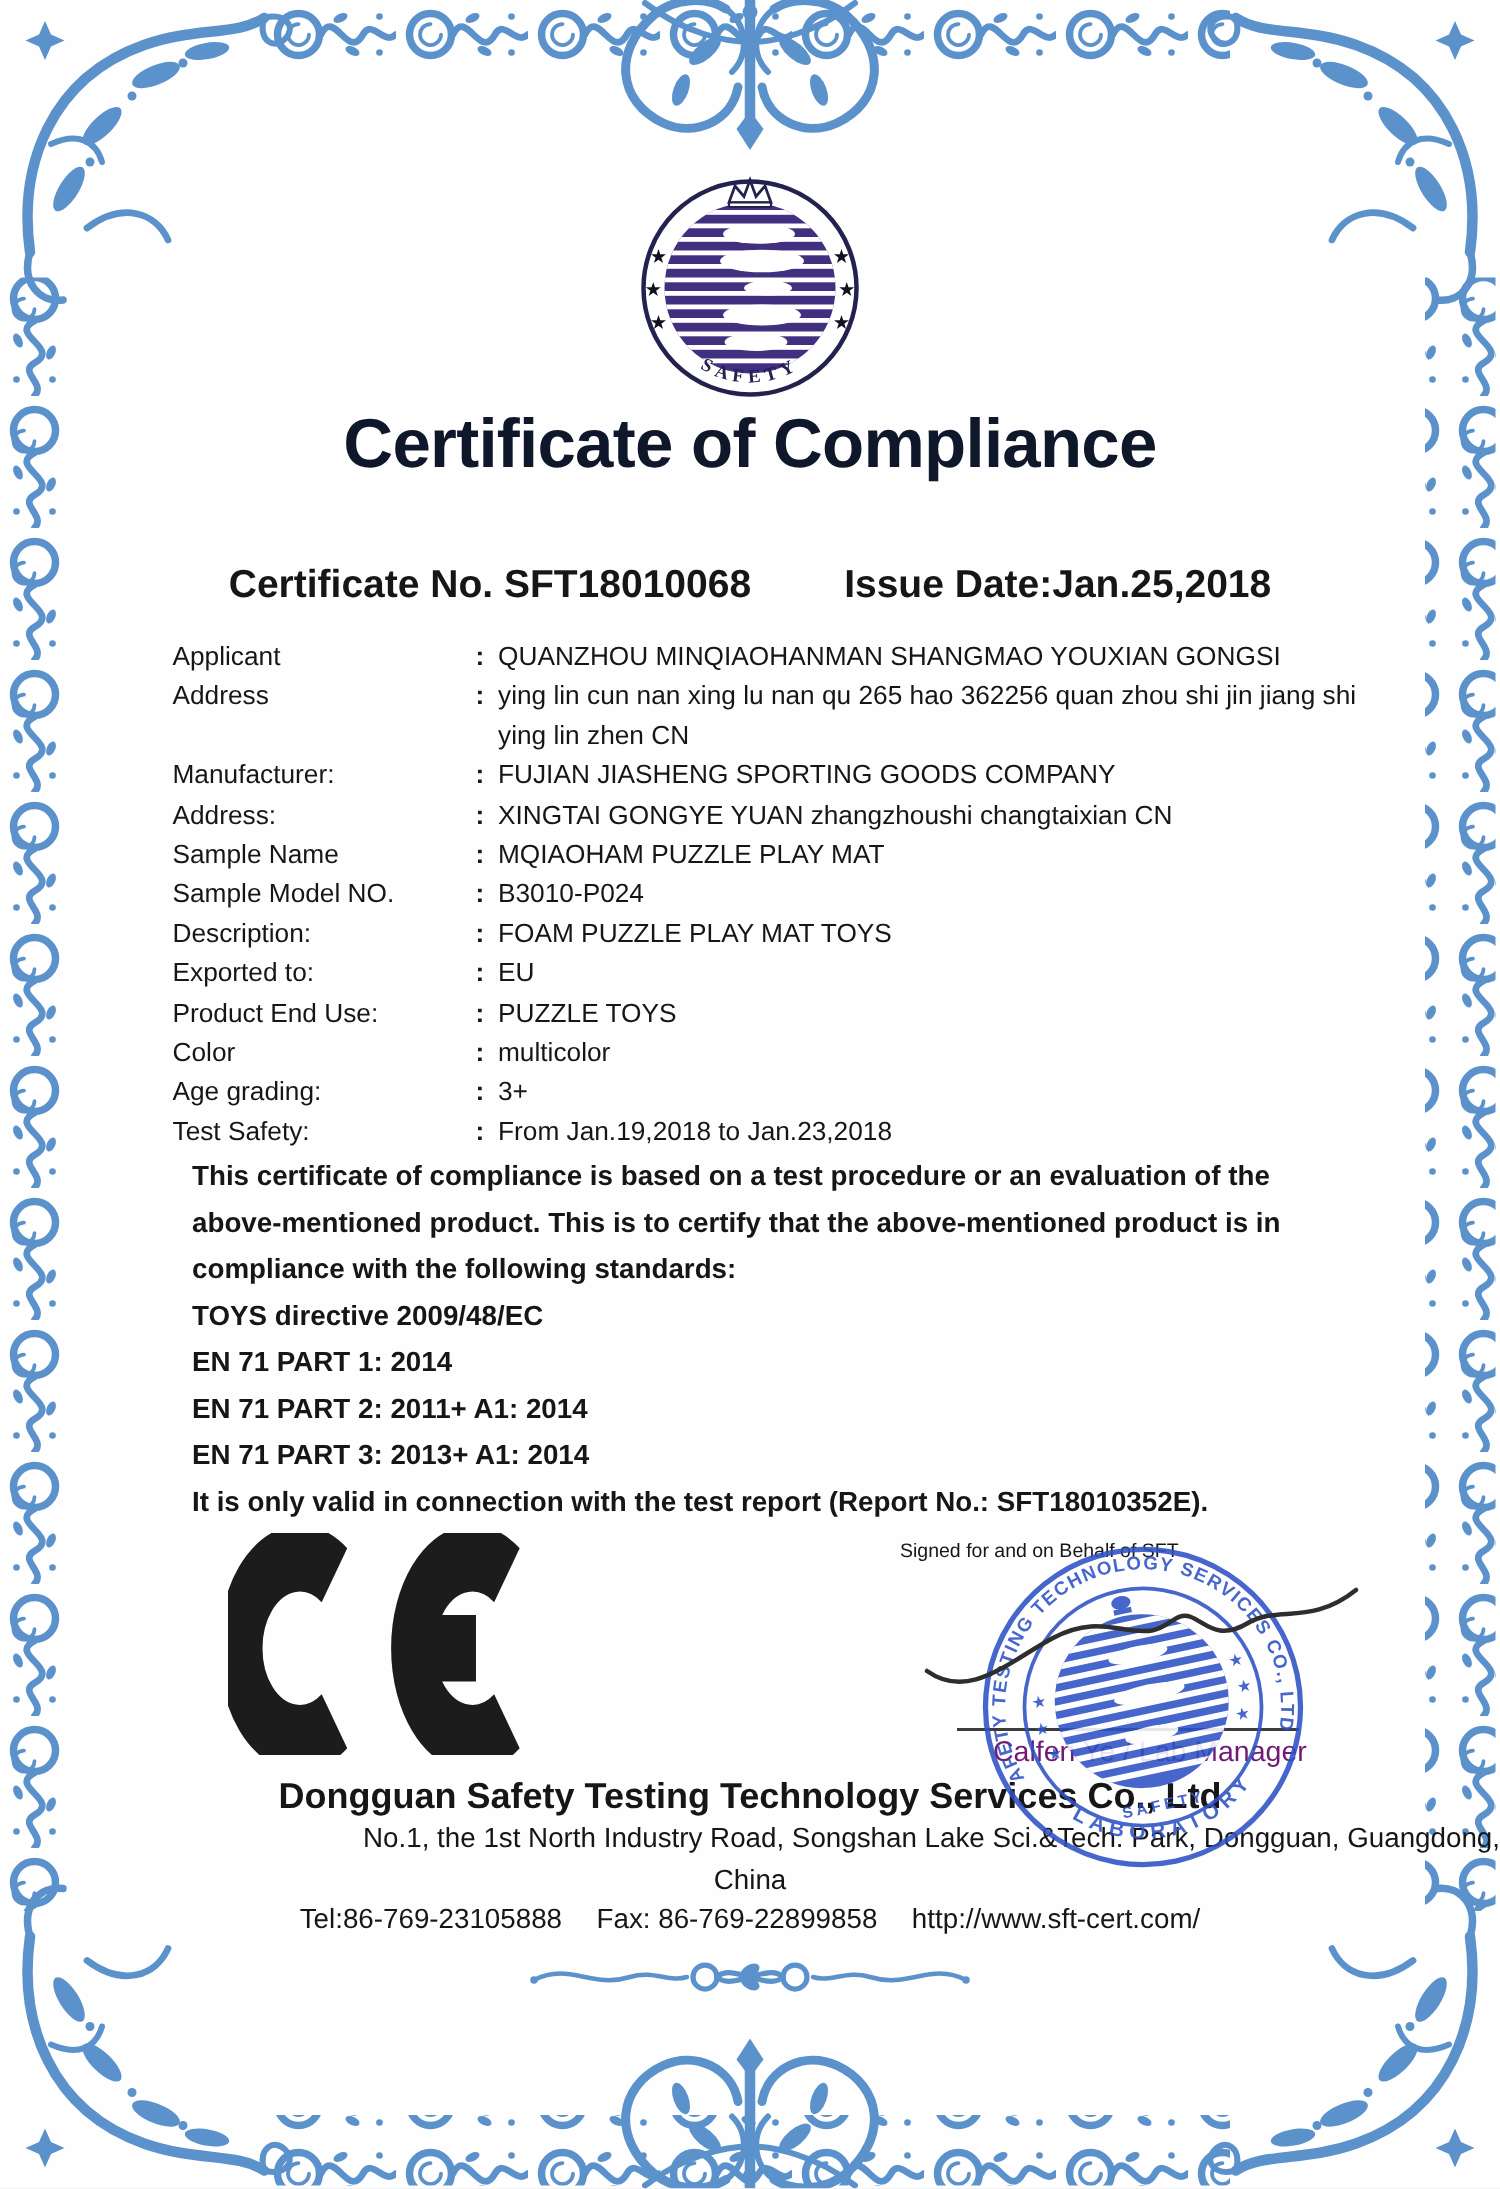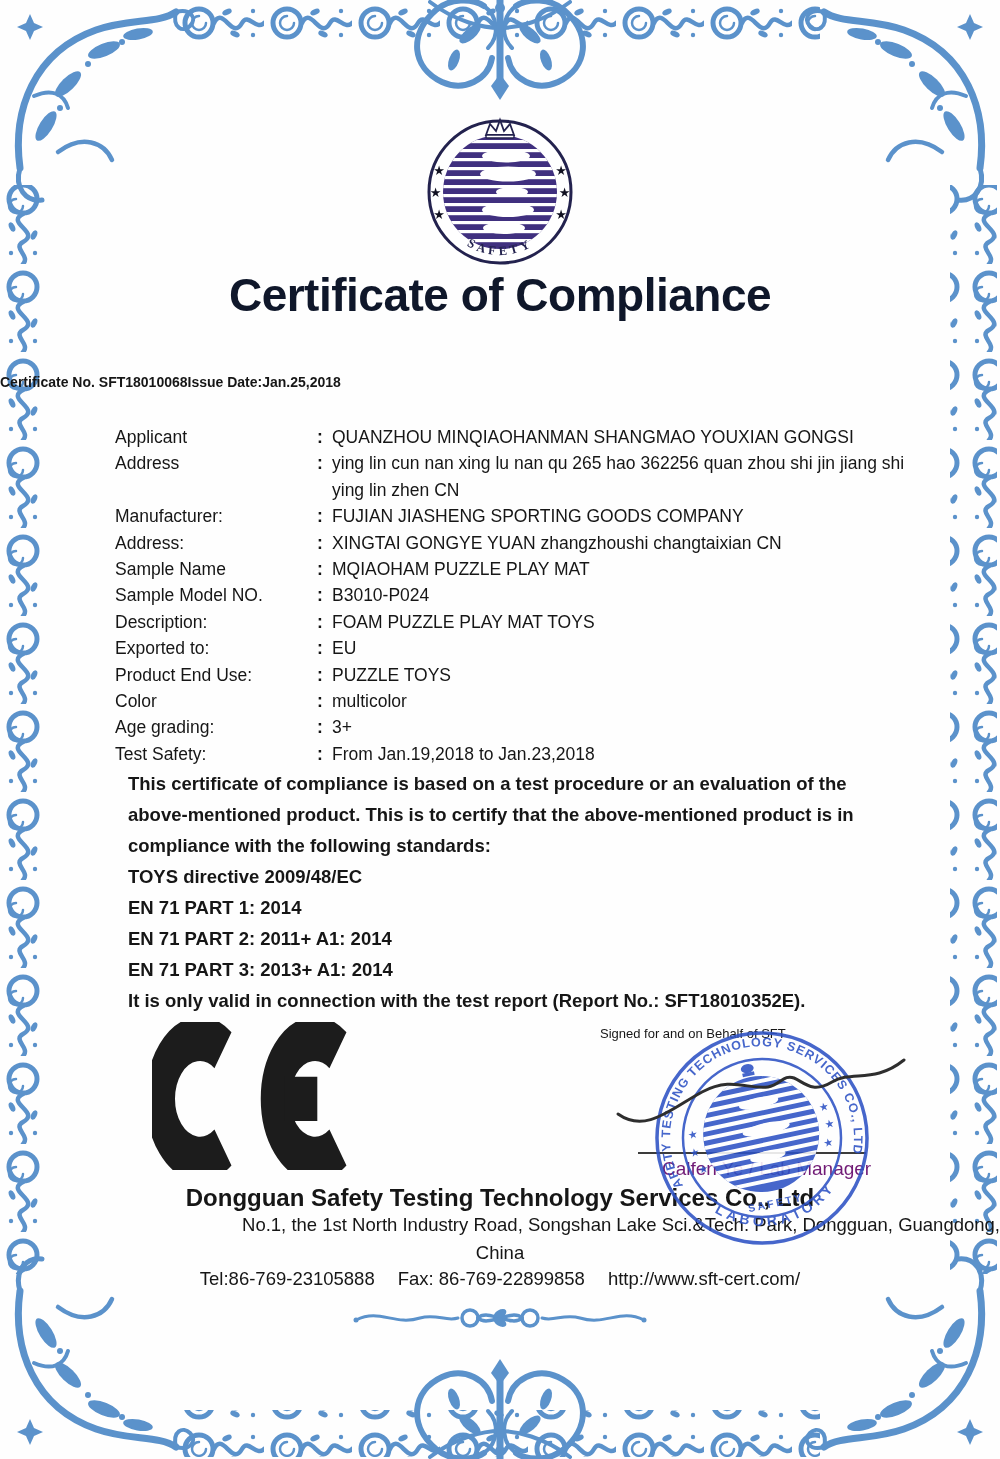--- a/index.html
+++ b/index.html
@@ -11,22 +11,22 @@
   .bfill{fill:var(--border-blue);}
   
   .content{position:absolute;inset:0;z-index:2;}
   .logo{position:absolute;left:422px;top:114px;width:156px;height:156px;}
   .lg-ring{stroke:var(--logo-navy);fill:#fff;}
   .lg-disc{fill:var(--logo-purple);}
   .lg-txt{fill:var(--logo-navy);font-weight:bold;font-family:"Liberation Serif",serif;}
   .lg-star{fill:#101020;}
   .title{position:absolute;left:0;right:0;top:268px;text-align:center;
          font-size:46px;font-weight:bold;letter-spacing:-.5px;color:#0f172a;}
-  .meta-row{position:absolute;left:0;right:0;top:374px;display:flex;justify-content:flex-start;
-            font-size:14px;font-weight:bold;}
+  .meta-row{position:absolute;left:0;right:0;top:374px;display:flex;justify-content:center;gap:62px;
+            font-size:26px;font-weight:bold;}
   .details{position:absolute;left:115px;right:82px;top:424px;font-size:17.5px;line-height:26.4px;}
   .drow{display:grid;grid-template-columns:193px 24px 1fr;}
   .dlabel{font-weight:normal;}
   .dcolon{font-weight:bold;text-align:center;}
   .statement{position:absolute;left:128px;right:88px;top:768px;font-size:18.5px;font-weight:bold;line-height:31px;}
   .ce{position:absolute;left:152px;top:1022px;width:215px;height:148px;}
   .ce path,.ce line{stroke:var(--ce-black);fill:none;}
   .signedfor{position:absolute;left:600px;top:1026px;font-size:13px;}
   .sigline{position:absolute;left:638px;top:1152px;width:228px;border-top:2px solid #3c3c3c;}
   .signame{position:absolute;left:662px;top:1158px;font-size:19px;color:#701a75;}

